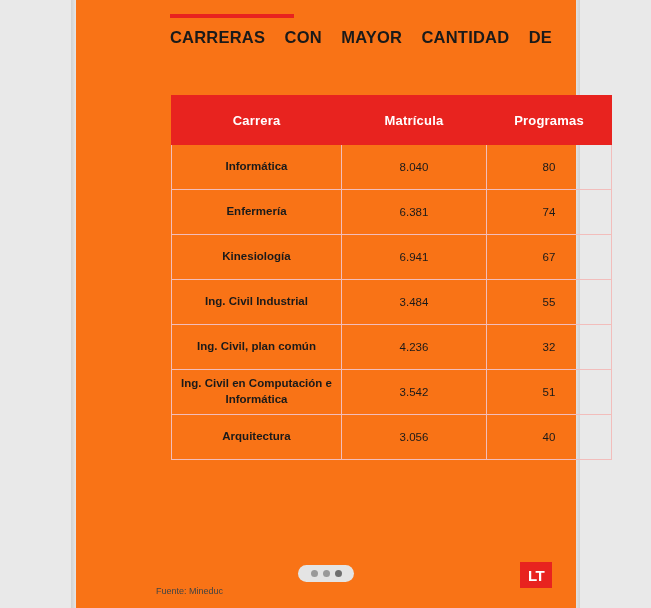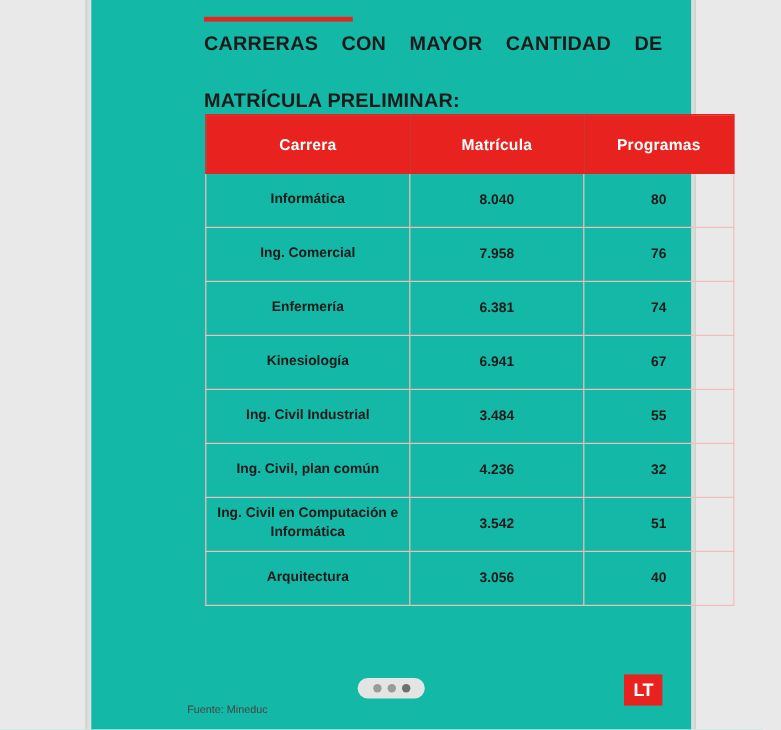--- a/index.html
+++ b/index.html
@@ -40,21 +40,21 @@
     right: 71px; width: 6px;
     background: linear-gradient(to left, rgba(0,0,0,0.10), rgba(0,0,0,0));
   }
 
   .card {
     position: absolute;
     left: 76px;
     right: 75px;
     top: 0;
     bottom: 0;
-    background: #14b8a6;
+    background: #f97316;
     padding: 0;
     box-sizing: border-box;
   }
 
   .accent-bar {
     position: absolute;
     top: 14px;
     left: 94px;
     width: 124px;
     height: 4px;
@@ -113,21 +113,21 @@
     height: 40px;
     font-size: 11.5px;
     color: #1a1a1a;
     padding: 2px 4px;
   }
   table.data-table tbody td.col-career {
     font-weight: bold;
     line-height: 1.35;
   }
   table.data-table tbody td.col-num {
-    font-weight: bold;
+    font-weight: normal;
   }
   col.c1 { width: 170px; }
   col.c2 { width: 145px; }
   col.c3 { width: 125px; }
 
   .dots {
     position: absolute;
     left: 50%;
     transform: translateX(-50%);
     top: 565px;
@@ -181,21 +181,20 @@
   <div class="gutter right"></div>
   <div class="gutter-shadow-left"></div>
   <div class="gutter-shadow-right"></div>
 
   <div class="card">
 
     <div class="accent-bar"></div>
 
     <div class="title">
       <span class="line1">CARRERAS CON MAYOR CANTIDAD DE</span>
-      <span class="line2">MATRÍCULA PRELIMINAR:</span>
     </div>
 
     <table class="data-table">
       <colgroup>
         <col class="c1">
         <col class="c2">
         <col class="c3">
       </colgroup>
       <thead>
         <tr>
@@ -204,25 +203,20 @@
           <th>Programas</th>
         </tr>
       </thead>
       <tbody>
         <tr>
           <td class="col-career">Informática</td>
           <td class="col-num">8.040</td>
           <td class="col-num">80</td>
         </tr>
         <tr>
-          <td class="col-career">Ing. Comercial</td>
-          <td class="col-num">7.958</td>
-          <td class="col-num">76</td>
-        </tr>
-        <tr>
           <td class="col-career">Enfermería</td>
           <td class="col-num">6.381</td>
           <td class="col-num">74</td>
         </tr>
         <tr>
           <td class="col-career">Kinesiología</td>
           <td class="col-num">6.941</td>
           <td class="col-num">67</td>
         </tr>
         <tr>

